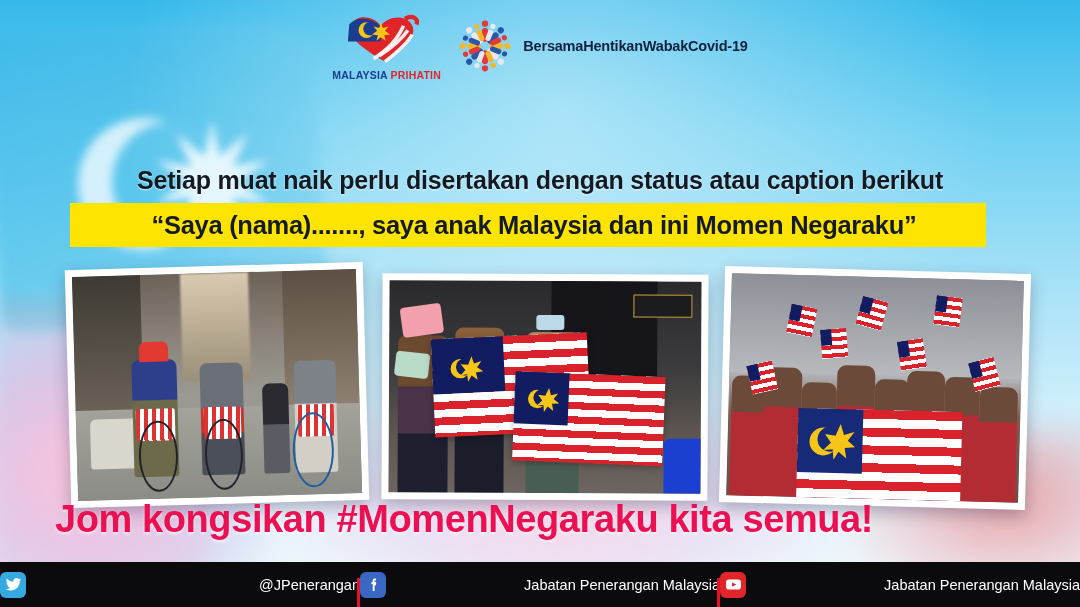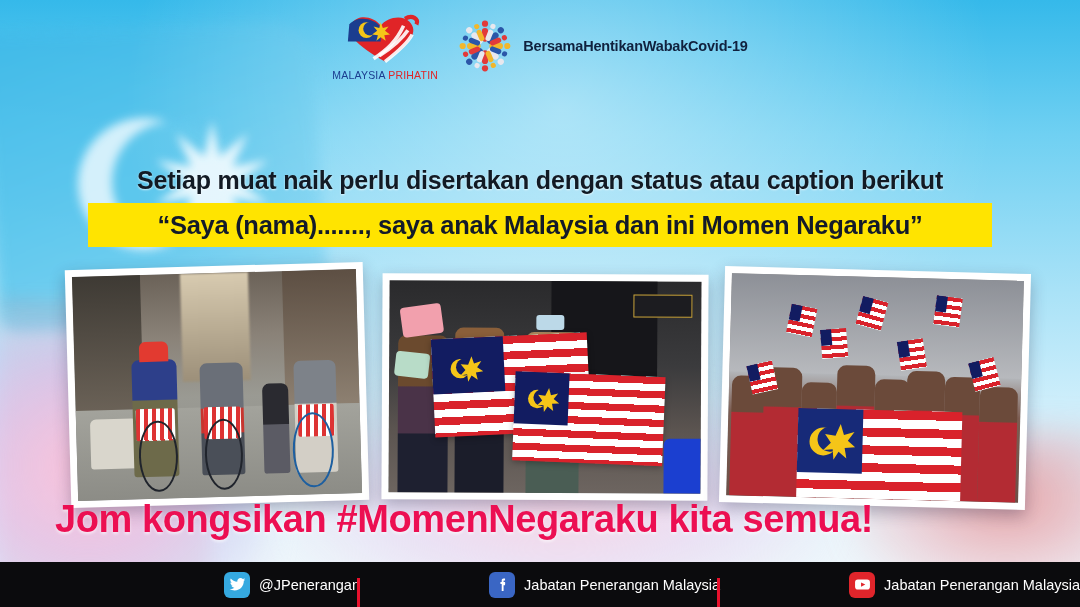--- a/index.html
+++ b/index.html
@@ -58,21 +58,21 @@
     background:radial-gradient(ellipse at 52% 18%, rgba(255,255,255,.45) 0%, rgba(255,255,255,0) 55%);
   }
 
   
   .logos{position:absolute;top:8px;left:0;width:1080px;height:76px;
     display:flex;justify-content:center;align-items:center;gap:18px;}
   .logo-prihatin{position:relative;width:104px;height:70px;}
   .heart-wrap{position:absolute;left:10px;top:2px;width:86px;height:50px;}
   .heart-wrap svg{width:100%;height:100%;display:block;}
   .prihatin-text{position:absolute;left:0;bottom:0px;width:104px;text-align:left;
-    font-size:10.5px;font-weight:400;letter-spacing:.2px;white-space:nowrap;}
+    font-size:10.5px;font-weight:700;letter-spacing:.2px;white-space:nowrap;}
   .prihatin-text .m{color:#1b3d8f;}
   .prihatin-text .p{color:#e02427;}
 
   .logo-covid{display:flex;align-items:center;gap:7px;}
   .covid-ring{width:62px;height:62px;}
   .covid-ring svg{width:100%;height:100%;display:block;}
   .covid-words{display:flex;flex-direction:row;line-height:1.02;
     font-weight:800;color:#10213e;font-size:14.5px;letter-spacing:-.2px;}
 
   
@@ -80,22 +80,22 @@
     position:absolute;top:96px;left:0;width:1080px;text-align:center;
     font-size:46px;font-weight:800;color:#ea0f4e;letter-spacing:-.5px;
     text-shadow:0 2px 3px rgba(255,255,255,.65);
   }
   .subtitle{
     position:absolute;top:166px;left:0;width:1080px;text-align:center;
     font-size:25px;font-weight:700;color:#121a24;letter-spacing:-.2px;
     text-shadow:0 1px 2px rgba(255,255,255,.7);
   }
   .caption-banner{
-    position:absolute;top:203px;left:88px;width:904px;height:44px;
-    background:#ffe400;display:flex;align-items:center;justify-content:center;
+    position:absolute;top:203px;left:70px;width:904px;height:44px;
+    background:#ffe400;display:flex;align-items:center;justify-content:center;padding-left:12px;
   }
   .caption-banner span{
     font-size:25.5px;font-weight:700;color:#131a2a;letter-spacing:-.3px;white-space:nowrap;
   }
 
   
   .photo{
     position:absolute;background:#fff;padding:7px;
     box-shadow:0 6px 16px rgba(40,40,70,.32);
     overflow:hidden;
@@ -188,21 +188,21 @@
     position:absolute;top:498px;left:0;width:928px;text-align:center;
     font-size:38px;font-weight:800;color:#ec0f52;letter-spacing:-.4px;
     text-shadow:0 2px 3px rgba(255,255,255,.6);
   }
 
   
   .footer{
     position:absolute;left:0;bottom:0;width:1080px;height:45px;
     background:#0b0b0d;display:flex;align-items:center;
   }
-  .fitem{flex:1;display:flex;align-items:center;justify-content:flex-end;gap:9px;position:relative;}
+  .fitem{flex:1;display:flex;align-items:center;justify-content:space-between;gap:9px;position:relative;}
   .fitem .divider{position:absolute;right:0;top:6px;width:3px;height:33px;background:#e8112d;}
   .fitem:last-child .divider{display:none;}
   .fitem .lbl{color:#fff;font-size:14.5px;font-weight:400;white-space:nowrap;}
   .sicon{width:26px;height:26px;border-radius:6px;display:flex;align-items:center;justify-content:center;flex:0 0 auto;}
   .sicon svg{width:17px;height:17px;display:block;}
   .ic-tw{background:#35a9e0;}
   .ic-ig{background:radial-gradient(circle at 28% 100%, #fdd36b 0%, #f57d3a 24%, #e3376c 52%, #b036b0 78%, #6b43d6 100%);}
   .ic-fb{background:#3a66c4;}
   .ic-yt{background:#e0252b;}
 </style>

